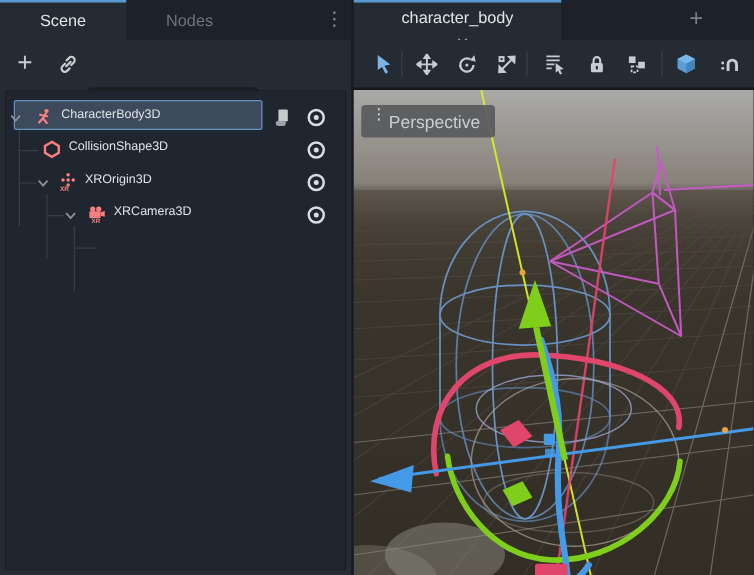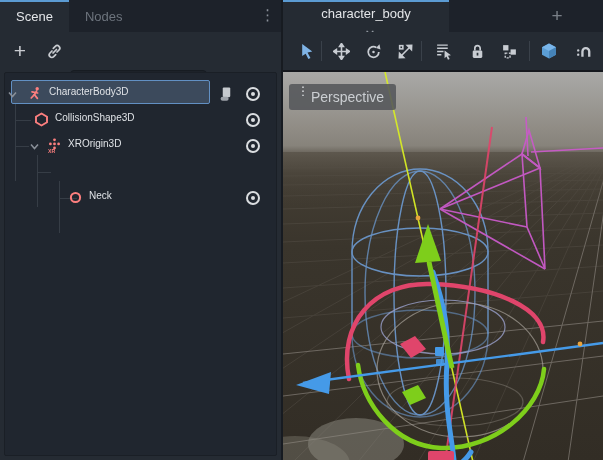--- a/index.html
+++ b/index.html
@@ -3,21 +3,21 @@
 <meta charset="utf-8">
 <style>
   * { margin:0; padding:0; box-sizing:border-box; }
   html,body { width:603px; height:460px; overflow:hidden; background:#171b21;
               font-family:"Liberation Sans", sans-serif; }
   #app { position:relative; width:603px; height:460px; background:#171b21; }
 
   
   #left-panel { position:absolute; left:0; top:0; width:281px; height:460px; background:#252b33; }
   .tabbar { position:absolute; left:0; top:0; right:0; height:32px; background:#1d222a; display:flex; }
-  .tab { height:32px; padding:0 16px; display:flex; align-items:center; gap:6px;
+  .tab { height:32px; padding:0 32px; display:flex; align-items:center; gap:6px;
          font-size:13px; color:#6d747d; position:relative; cursor:default; }
   .tab.active { background:#252b33; color:#e3e5e8; }
   .tab.active::before { content:""; position:absolute; left:0; right:0; top:0; height:2px; background:#5b9bd3; }
   .panel-menu-dots { position:absolute; right:6px; top:6px; color:#8b919a; font-size:15px; letter-spacing:0; }
 
   #scene-toolbar { position:absolute; left:0; top:32px; width:281px; height:38px; background:#252b33;
                    display:flex; align-items:center; }
   .icon-btn { width:24px; height:24px; display:flex; align-items:center; justify-content:center;
               color:#c9ccd1; border-radius:3px; }
   .icon-btn svg { display:block; }
@@ -166,31 +166,40 @@
             <text x="1" y="14.6" font-size="5.2" font-weight="bold" font-family="Liberation Sans, sans-serif">XR</text>
           </g>
           </svg>
         <span class="row-label" style="left:63px">XROrigin3D</span>
         <svg class="eye-btn" viewBox="0 0 20 18">
           <circle cx="10" cy="9" r="6" fill="none" stroke="#dadde0" stroke-width="2"></circle>
           <circle cx="10" cy="9" r="2" fill="#dadde0"></circle>
           </svg>
       </div>
 
-
-      <div class="tree-row" style="top:112px">
-        <svg class="node-icon" style="left:63px" viewBox="0 0 15 15">
-          <circle cx="7.5" cy="7.5" r="4.6" fill="none" stroke="#fc7f7f" stroke-width="2"></circle>
-          </svg>
-        <span class="row-label" style="left:84px">Neck</span>
+      <div class="tree-row" style="top:86px">
+        <svg class="chev" style="left:47px" viewBox="0 0 9 9">
+          <path d="M1,2.5 L4.5,6.5 L8,2.5" fill="none" stroke="#8a9099" stroke-width="1.5"></path>
+          </svg>
+        <svg class="node-icon" style="left:65px" viewBox="0 0 15 15">
+          <g fill="#fc7f7f">
+            <circle cx="4.2" cy="3.2" r="2.1"></circle>
+              <circle cx="9" cy="3.2" r="2.1"></circle>
+            <rect x="1.5" y="5" width="9" height="5.5" rx="1"></rect>
+            <polygon points="10.5,6 13.8,4.6 13.8,9.4 10.5,8.5"></polygon>
+            <text x="3.2" y="14.8" font-size="5" font-weight="bold" font-family="Liberation Sans, sans-serif">XR</text>
+          </g>
+          </svg>
+        <span class="row-label" style="left:86px">XRCamera3D</span>
         <svg class="eye-btn" viewBox="0 0 20 18">
           <circle cx="10" cy="9" r="6" fill="none" stroke="#dadde0" stroke-width="2"></circle>
           <circle cx="10" cy="9" r="2" fill="#dadde0"></circle>
           </svg>
       </div>
+
     </div>
   </div>
 
   <div id="right-panel">
     <div class="tabbar">
       <div class="tab active" id="scene-tab">
         <svg width="15" height="15" viewBox="0 0 15 15">
           <g stroke="#fc7f7f" stroke-width="1.7" fill="none" stroke-linecap="round">
             <circle cx="9.2" cy="2.8" r="1.7" fill="#fc7f7f" stroke="none"></circle>
             <path d="M8.6,5 L6.4,8.6"></path>

